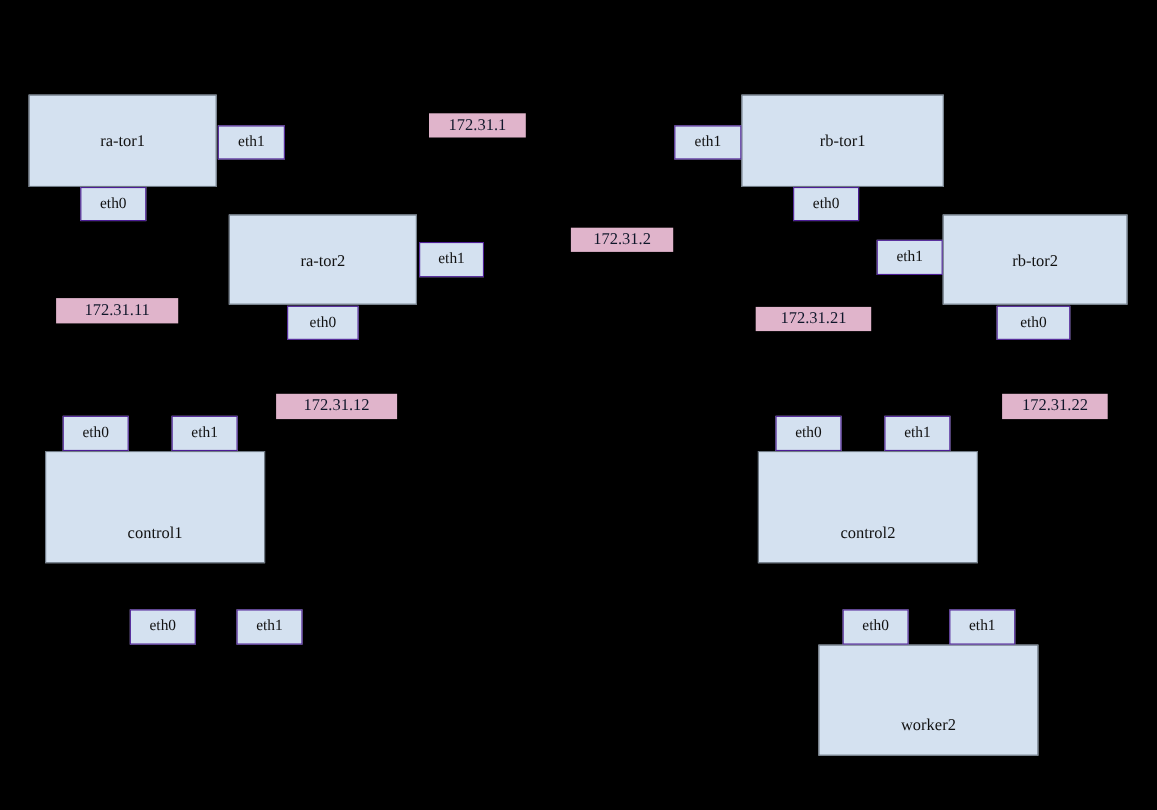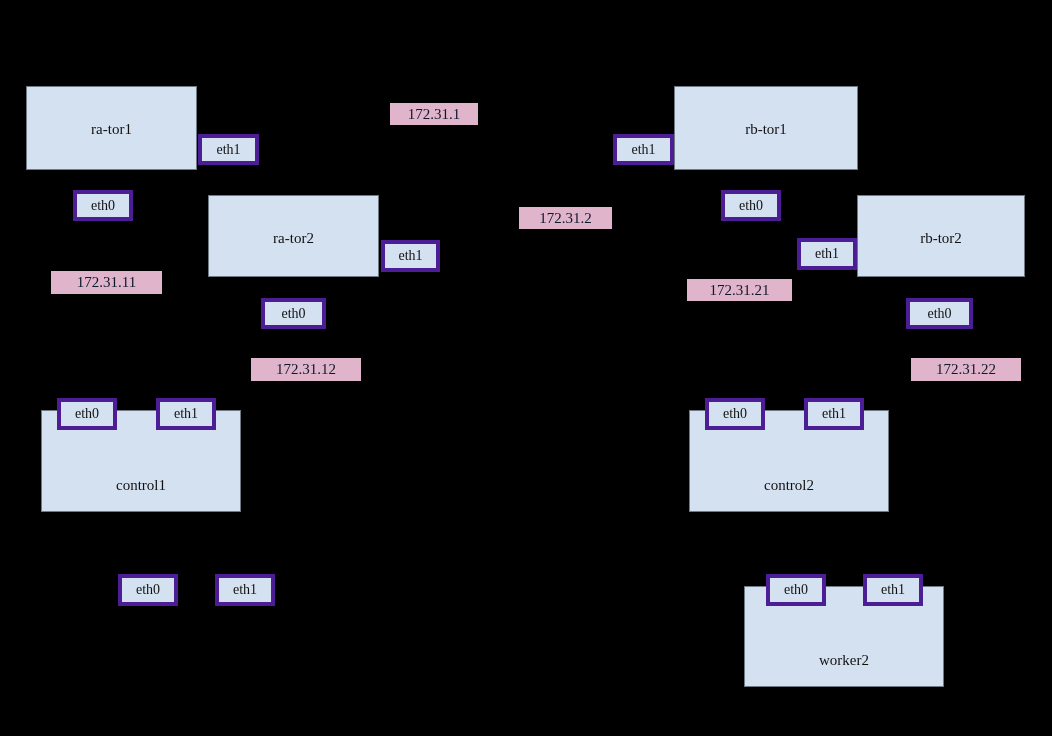--- a/index.html
+++ b/index.html
@@ -34,28 +34,27 @@
     white-space: nowrap;
   }
   .node.label-top .node-label { top: 34px; }
   .node.label-bottom .node-label { bottom: 18px; }
 
   
   .port {
     position: absolute;
     box-sizing: border-box;
     background: #d4e1f0;
-    border: 4px solid #4c1d95;
+    border: 1px solid #4c1d95;
     color: #111111;
     font-size: 14px;
     display: flex;
     align-items: center;
     justify-content: center;
     white-space: nowrap;
-    margin-top: 20px;
   }
 
   
   .netlabel {
     position: absolute;
     box-sizing: border-box;
     background: #e0b4cb;
     color: #0f172a;
     font-size: 15px;
     display: flex;
@@ -105,14 +104,14 @@
     <div class="node label-bottom" style="left: 744px; top: 586px; width: 200px; height: 101px;">
       <div class="node-label">worker2</div>
     </div>
     <div class="port" style="left: 766px; top: 554px; width: 60px; height: 32px;">eth0</div>
     <div class="port" style="left: 863px; top: 554px; width: 60px; height: 32px;">eth1</div>
     <div class="netlabel" style="left: 390px; top: 103px; width: 88px; height: 22px;">172.31.1</div>
     <div class="netlabel" style="left: 519px; top: 207px; width: 93px; height: 22px;">172.31.2</div>
     <div class="netlabel" style="left: 51px; top: 271px; width: 111px; height: 23px;">172.31.11</div>
     <div class="netlabel" style="left: 687px; top: 279px; width: 105px; height: 22px;">172.31.21</div>
     <div class="netlabel" style="left: 251px; top: 358px; width: 110px; height: 23px;">172.31.12</div>
-    <div class="netlabel" style="left: 911px; top: 358px; width: 110px; height: 23px;">172.31.22</div>
+    <div class="netlabel" style="left: 911px; top: 358px; width: 96px; height: 23px;">172.31.22</div>
   </div>
 
 </body></html>

